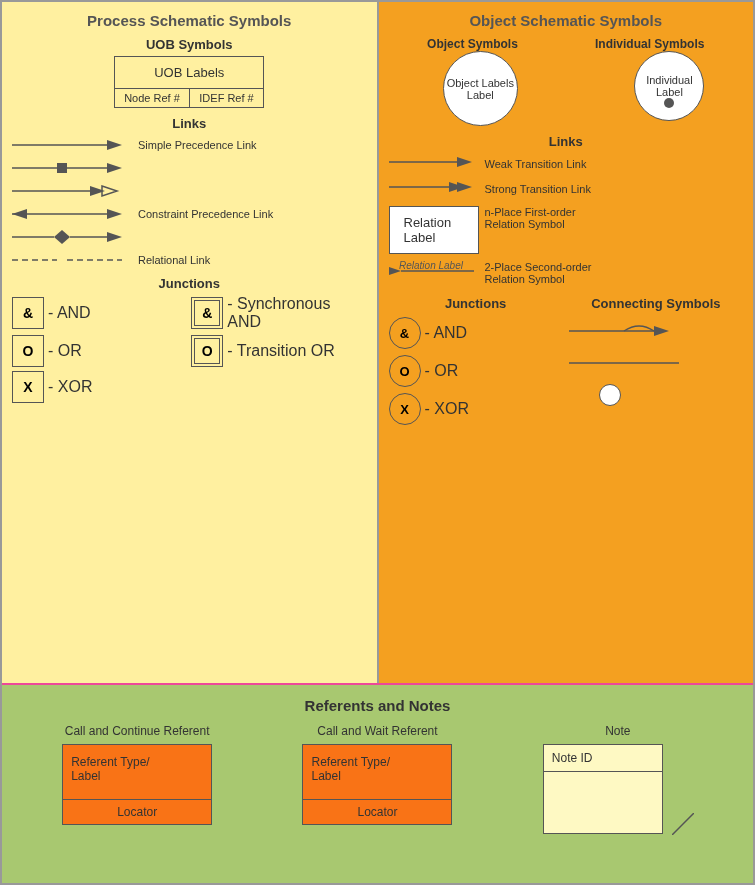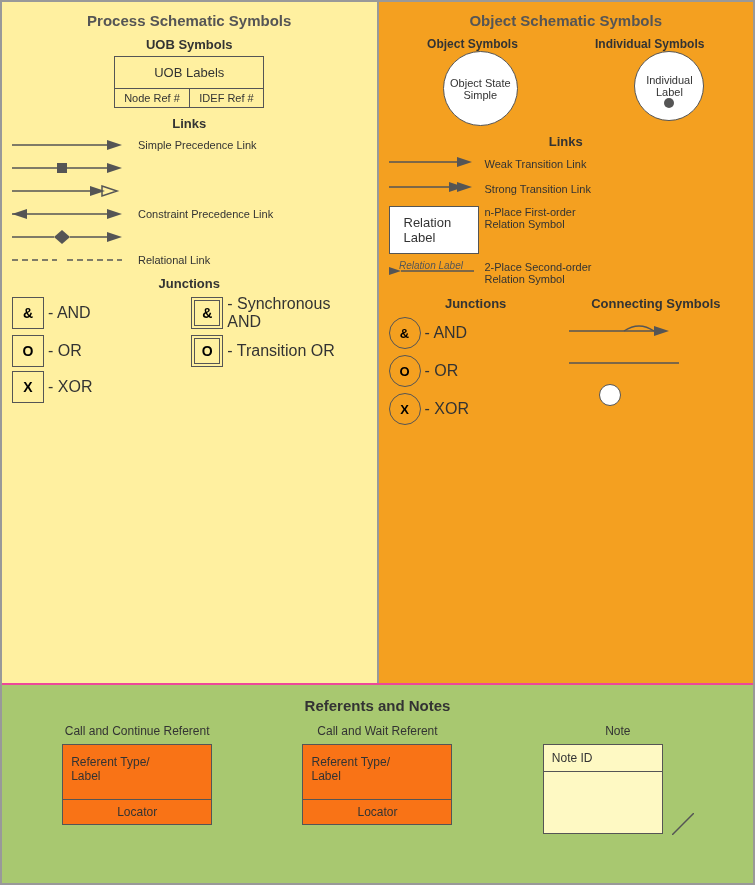--- a/index.html
+++ b/index.html
@@ -495,21 +495,21 @@
       </div>
     </div>
 
     <div class="right-panel">
       <div class="panel-title">Object Schematic Symbols</div>
 
       <div class="object-symbols-row">
         <div class="symbol-col">
           <div class="symbol-col-title">Object Symbols</div>
           <div class="circle-symbol circle-large">
-            <span>Object State Simple</span>
+            <span>Object Labels Label</span>
           </div>
         </div>
         <div class="symbol-col">
           <div class="symbol-col-title">Individual Symbols</div>
           <div class="circle-symbol circle-medium">
             <span>Individual Label</span>
             <div class="circle-dot"></div>
           </div>
         </div>
       </div>

